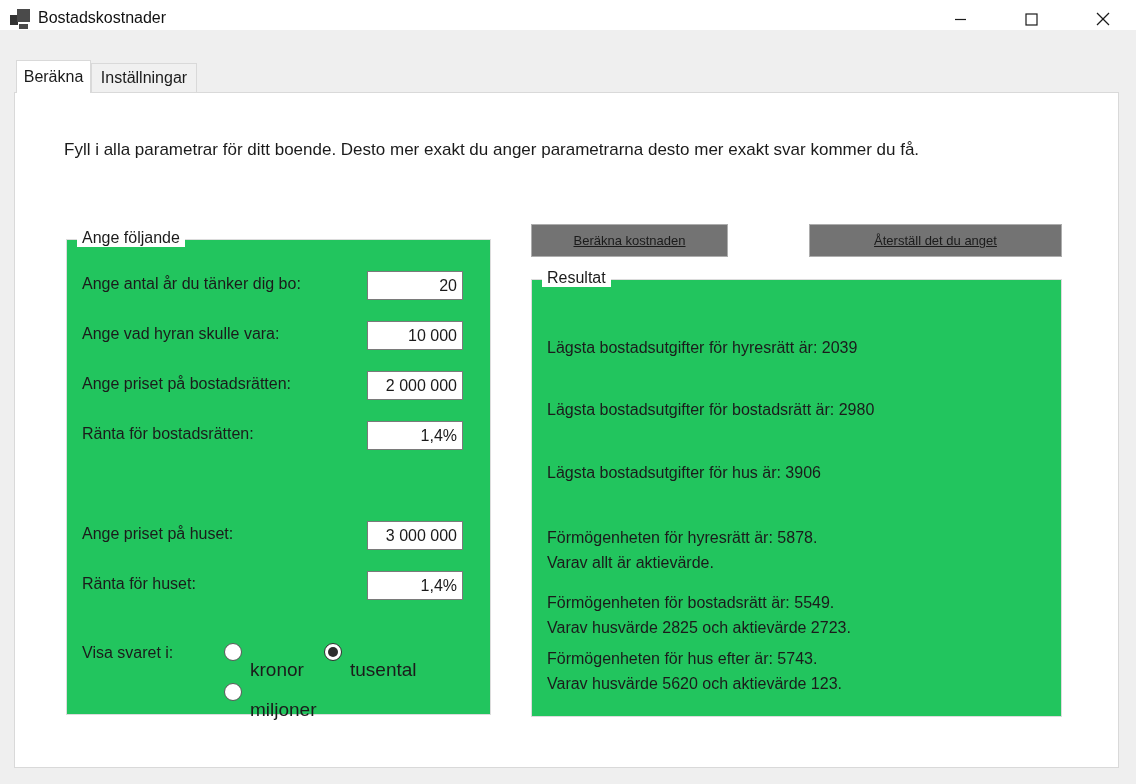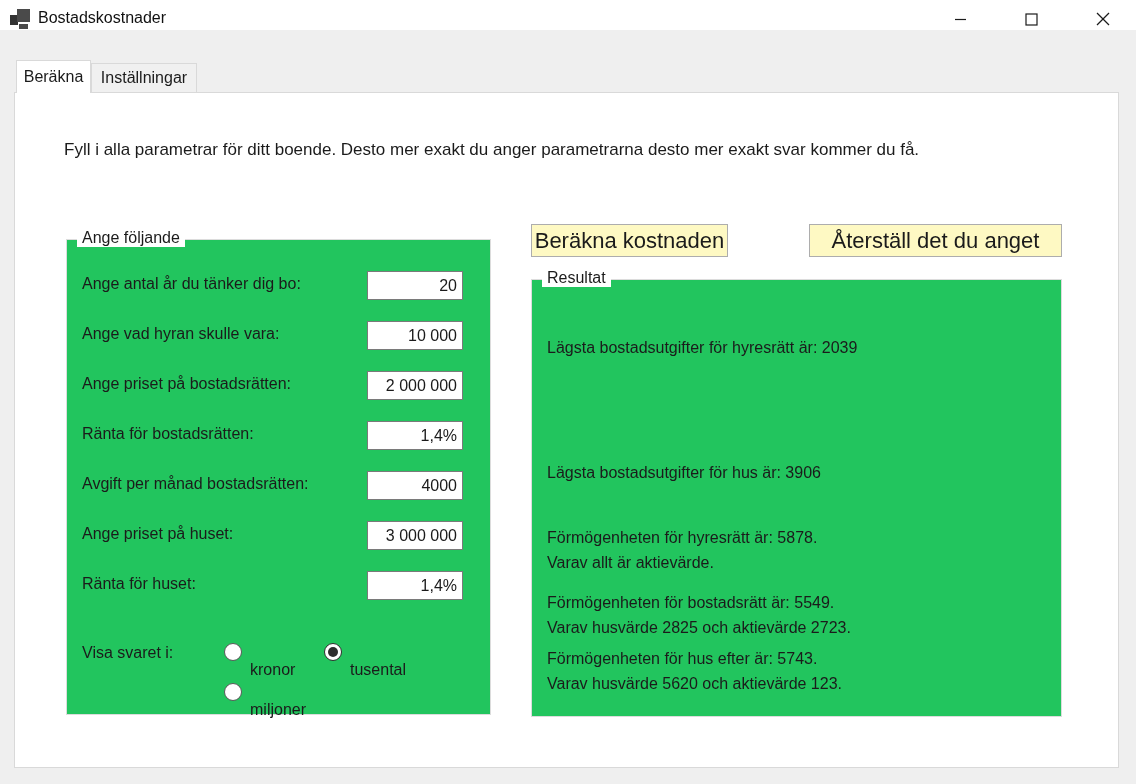--- a/index.html
+++ b/index.html
@@ -87,28 +87,28 @@
   .radio-option { position:absolute; height:20px; display:flex; align-items:center; cursor:default; }
   .radio {
     width:18px; height:18px; border-radius:50%;
     border:1.5px solid #595959; background:#ffffff; position:relative; flex:none;
   }
   .radio.selected { border-color:#2d2d2d; }
   .radio.selected::after {
     content:""; position:absolute; left:3px; top:3px; right:3px; bottom:3px;
     background:#2d2d2d; border-radius:50%;
   }
-  .radio-label { margin-left:8px; font-size:16px; white-space:nowrap;margin-top:36px; }
+  .radio-label { margin-left:8px; font-size:19px; white-space:nowrap;margin-top:36px; }
 
   
   .btn {
     position:absolute; height:33px;
-    background:#fef9c3; border:1px solid #adadad;
-    font-family:"Liberation Sans", sans-serif; font-size:22px; color:#1b1b1b;
-    display:flex; align-items:center; justify-content:center; white-space:nowrap;
+    background:#737373; border:1px solid #adadad;
+    font-family:"Liberation Sans", sans-serif; font-size:13px; color:#1b1b1b;
+    display:flex; align-items:center; justify-content:center; white-space:nowrap;text-decoration:underline;
   }
   .btn-calc  { left:516px; top:131px; width:197px; }
   .btn-reset { left:794px; top:131px; width:253px; }
 
   
   .result-line {
     position:absolute; left:15px; font-size:16px; white-space:nowrap;
   }
   .result-block {
     position:absolute; left:15px; font-size:16px; line-height:25px; white-space:nowrap;
@@ -162,24 +162,20 @@
       <input class="field-input" value="10 000" style="">
     </div>
     <div class="field-row" style="top:131px">
       <span class="field-label">Ange priset på bostadsrätten:</span>
       <input class="field-input" value="2 000 000" style="">
     </div>
     <div class="field-row" style="top:181px">
       <span class="field-label">Ränta för bostadsrätten:</span>
       <input class="field-input" value="1,4%" style="">
     </div>
-    <div class="field-row" style="top:231px">
-      <span class="field-label">Avgift per månad bostadsrätten:</span>
-      <input class="field-input" value="4000" style="">
-    </div>
     <div class="field-row" style="top:281px">
       <span class="field-label">Ange priset på huset:</span>
       <input class="field-input" value="3 000 000" style="">
     </div>
     <div class="field-row" style="top:331px">
       <span class="field-label">Ränta för huset:</span>
       <input class="field-input" value="1,4%" style="">
     </div>
 
     <span class="unit-label">Visa svaret i:</span>
@@ -198,20 +194,21 @@
     </div>
   </div>
 
   <button class="btn btn-calc">Beräkna kostnaden</button>
   <button class="btn btn-reset">Återställ det du anget</button>
 
   <div class="groupbox gb-result">
     <span class="group-title">Resultat</span>
 
     <div class="result-line" style="top:59px">Lägsta bostadsutgifter för hyresrätt är: 2039</div>
+    <div class="result-line" style="top:121px">Lägsta bostadsutgifter för bostadsrätt är: 2980</div>
     <div class="result-line" style="top:184px">Lägsta bostadsutgifter för hus är: 3906</div>
 
     <div class="result-block" style="top:245px">
       <div>Förmögenheten för hyresrätt är: 5878.</div>
       <div>Varav allt är aktievärde.</div>
     </div>
     <div class="result-block" style="top:310px">
       <div>Förmögenheten för bostadsrätt är: 5549.</div>
       <div>Varav husvärde 2825 och aktievärde 2723.</div>
     </div>

